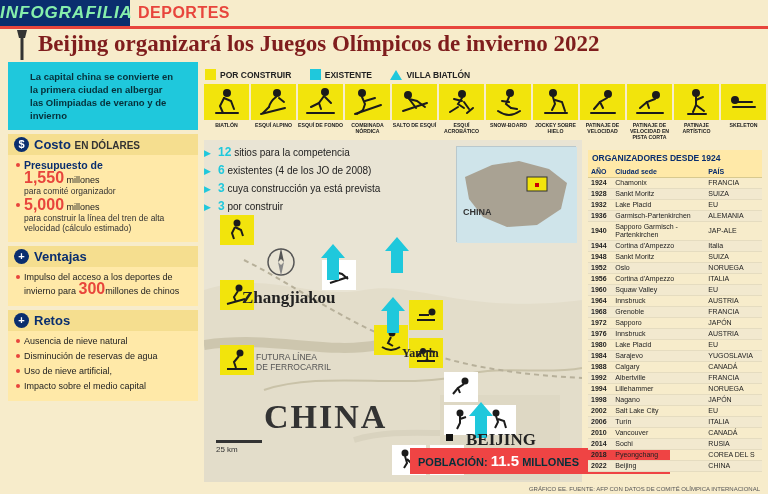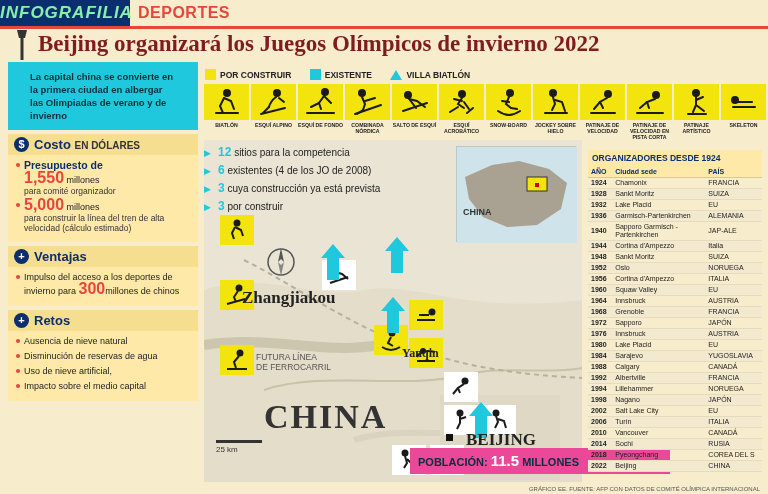--- a/index.html
+++ b/index.html
@@ -63,21 +63,21 @@
   .fact b { color:#1fc8dc; font-size:12px; }
 
   
   .map { position:absolute; left:204px; top:140px; width:378px; height:342px; background:#e7e2d2; overflow:hidden; }
   .mapland { position:absolute; inset:0; background:#e9e4d4; }
   .cityname { position:absolute; font-family:"Liberation Serif", serif; font-weight:bold; color:#222; }
   .chinabig { position:absolute; left:60px; top:258px; font-family:"Liberation Serif", serif; font-size:34px; font-weight:bold; color:#333; letter-spacing:2px;}
   .rail { position:absolute; font-size:8.5px; font-weight:normal; color:#555; line-height:10px;}
   .scale { position:absolute; left:12px; bottom:28px; font-size:8px; color:#333; }
   .scalebar { width:46px;height:3px;background:#333; margin-bottom:2px;}
-  .popbar { position:absolute; left:410px; top:448px; width:260px; height:26px; background:#ec4899;
+  .popbar { position:absolute; left:410px; top:448px; width:260px; height:26px; background:#ef4444;
             color:#06303a; font-size:11px; font-weight:bold; line-height:26px; padding-left:8px;}
   .popbar .num { color:#fff; font-size:15px; }
   .inset { position:absolute; right:6px; top:6px; width:120px; height:96px; background:#cfe4ea; border:1px solid #b9c8cd;}
   .inset .lbl { position:absolute; left:6px; bottom:24px; font-size:9px; font-weight:bold; color:#333;}
   .dot { position:absolute; width:7px;height:7px; background:#111; }
   .venue { position:absolute; width:34px;height:30px; display:flex;align-items:center;justify-content:center;}
   .venue.y { background:#f2e40c; }
   .venue.w { background:#fff; }
   .venue svg { width:26px;height:24px;}
 

